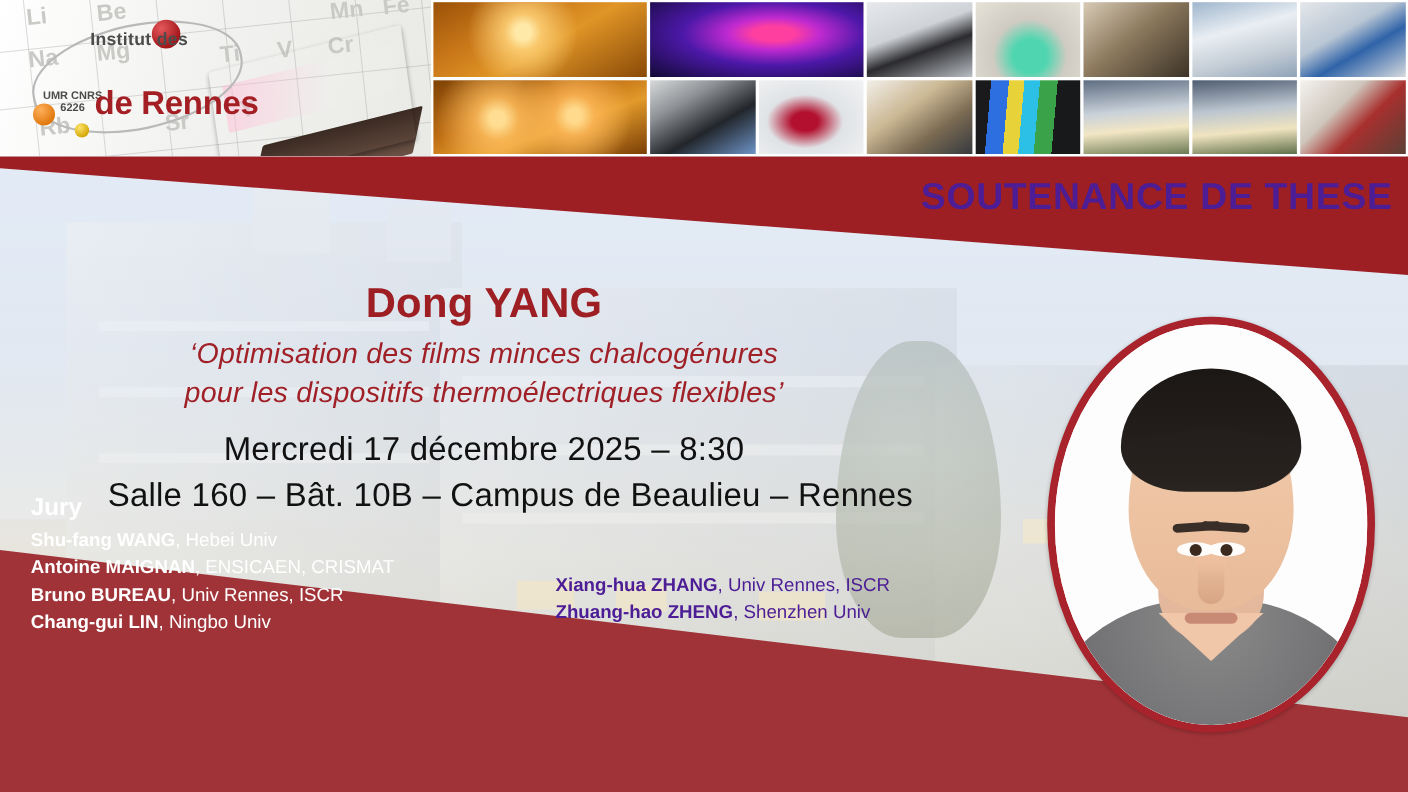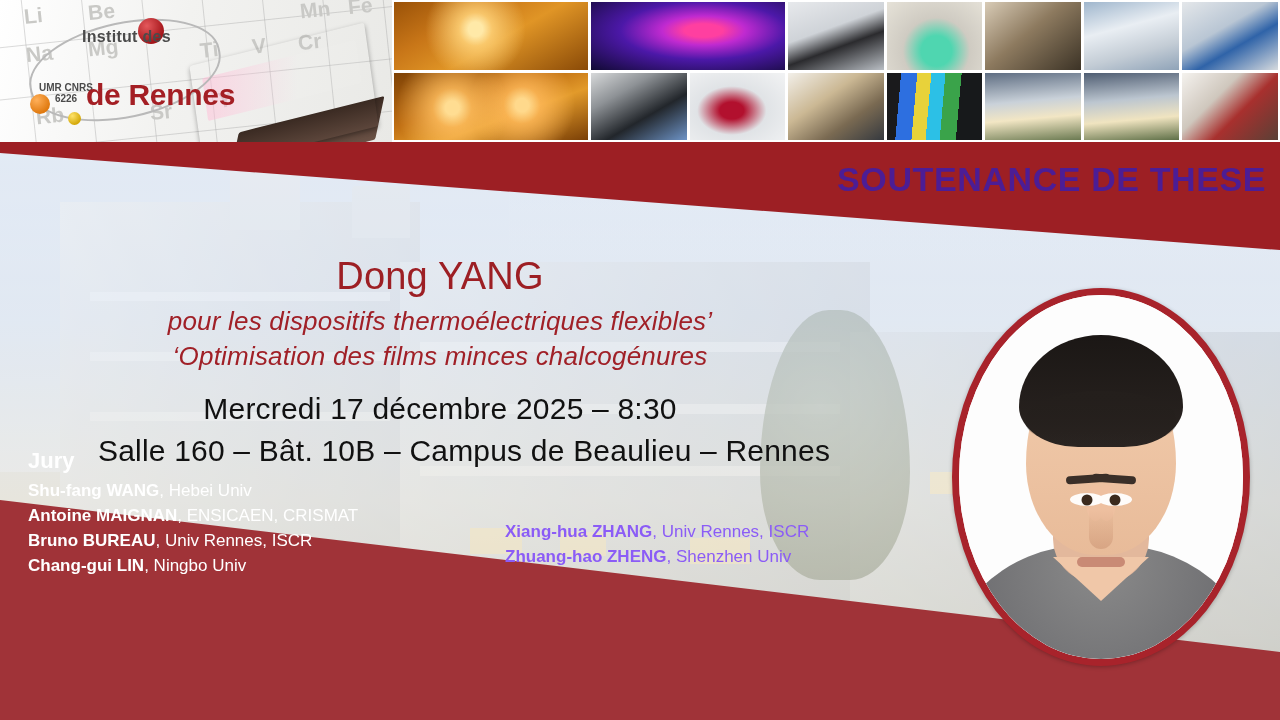--- a/index.html
+++ b/index.html
@@ -144,42 +144,42 @@
     position:absolute;left:0;top:142px;width:1280px;height:578px;
     background:#a03338;
     clip-path:polygon(0 358px, 1280px 510px, 1280px 578px, 0 578px);
     z-index:4;
   }
 
   
   .content{position:absolute;left:0;top:142px;width:1280px;height:578px;z-index:6;}
   .student-name{
     position:absolute;left:0;top:113px;width:880px;text-align:center;
-    color:#9d1f24;font-size:38px;font-weight:normal;letter-spacing:.2px;
+    color:#9d1f24;font-size:38px;font-weight:bold;letter-spacing:.2px;
   }
   .thesis-title{
     position:absolute;left:0;top:162px;width:880px;text-align:center;
     color:#a02027;font-size:26px;font-style:italic;line-height:35px;
     letter-spacing:.2px;
   }
   .event-line{
     position:absolute;left:0;width:880px;text-align:center;
     color:#111111;font-size:30px;letter-spacing:.2px;
   }
   .event-line.l1{top:250px;}
   .event-line.l2{top:292px;margin-left:24px;}
 
   
   .jury{position:absolute;left:28px;top:448px;z-index:6;color:#ffffff;}
   .jury-title{font-size:22px;font-weight:bold;margin-bottom:4px;}
   .jury-row{font-size:17px;line-height:25px;white-space:nowrap;}
   .jury-row b{font-weight:bold;}
   .jury-row span{font-weight:normal;}
   .jury-right{
-    position:absolute;left:505px;top:519px;z-index:6;color:#8b5cf6;
+    position:absolute;left:505px;top:519px;z-index:6;color:#4c1d95;
   }
 
   
   .portrait{
     position:absolute;left:952px;top:288px;width:284px;height:364px;
     border-radius:50%;border:7px solid #a8232b;
     background:#fbfbfb;overflow:hidden;z-index:7;
     box-shadow:0 1px 4px rgba(0,0,0,.25);
   }
   .p-bg{position:absolute;left:0;top:0;width:100%;height:100%;background:#fdfdfd;}
@@ -338,22 +338,22 @@
   </div>
 
   <div class="band-top"></div>
   <div class="band-bottom"></div>
 
   <div class="band-top-title">SOUTENANCE DE THESE</div>
 
   <div class="content">
     <div class="student-name">Dong YANG</div>
     <div class="thesis-title">
+      <div>‘Optimisation des films minces chalcogénures</div>
       <div>pour les dispositifs thermoélectriques flexibles’</div>
-      <div>‘Optimisation des films minces chalcogénures</div>
     </div>
     <div class="event-line l1">Mercredi 17 décembre 2025 – 8:30</div>
     <div class="event-line l2">Salle 160 –  Bât. 10B – Campus de Beaulieu – Rennes</div>
   </div>
 
   <div class="jury">
     <div class="jury-title">Jury</div>
     <div class="jury-row">
       <b>Shu-fang WANG</b><span>, Hebei Univ</span>
     </div>

